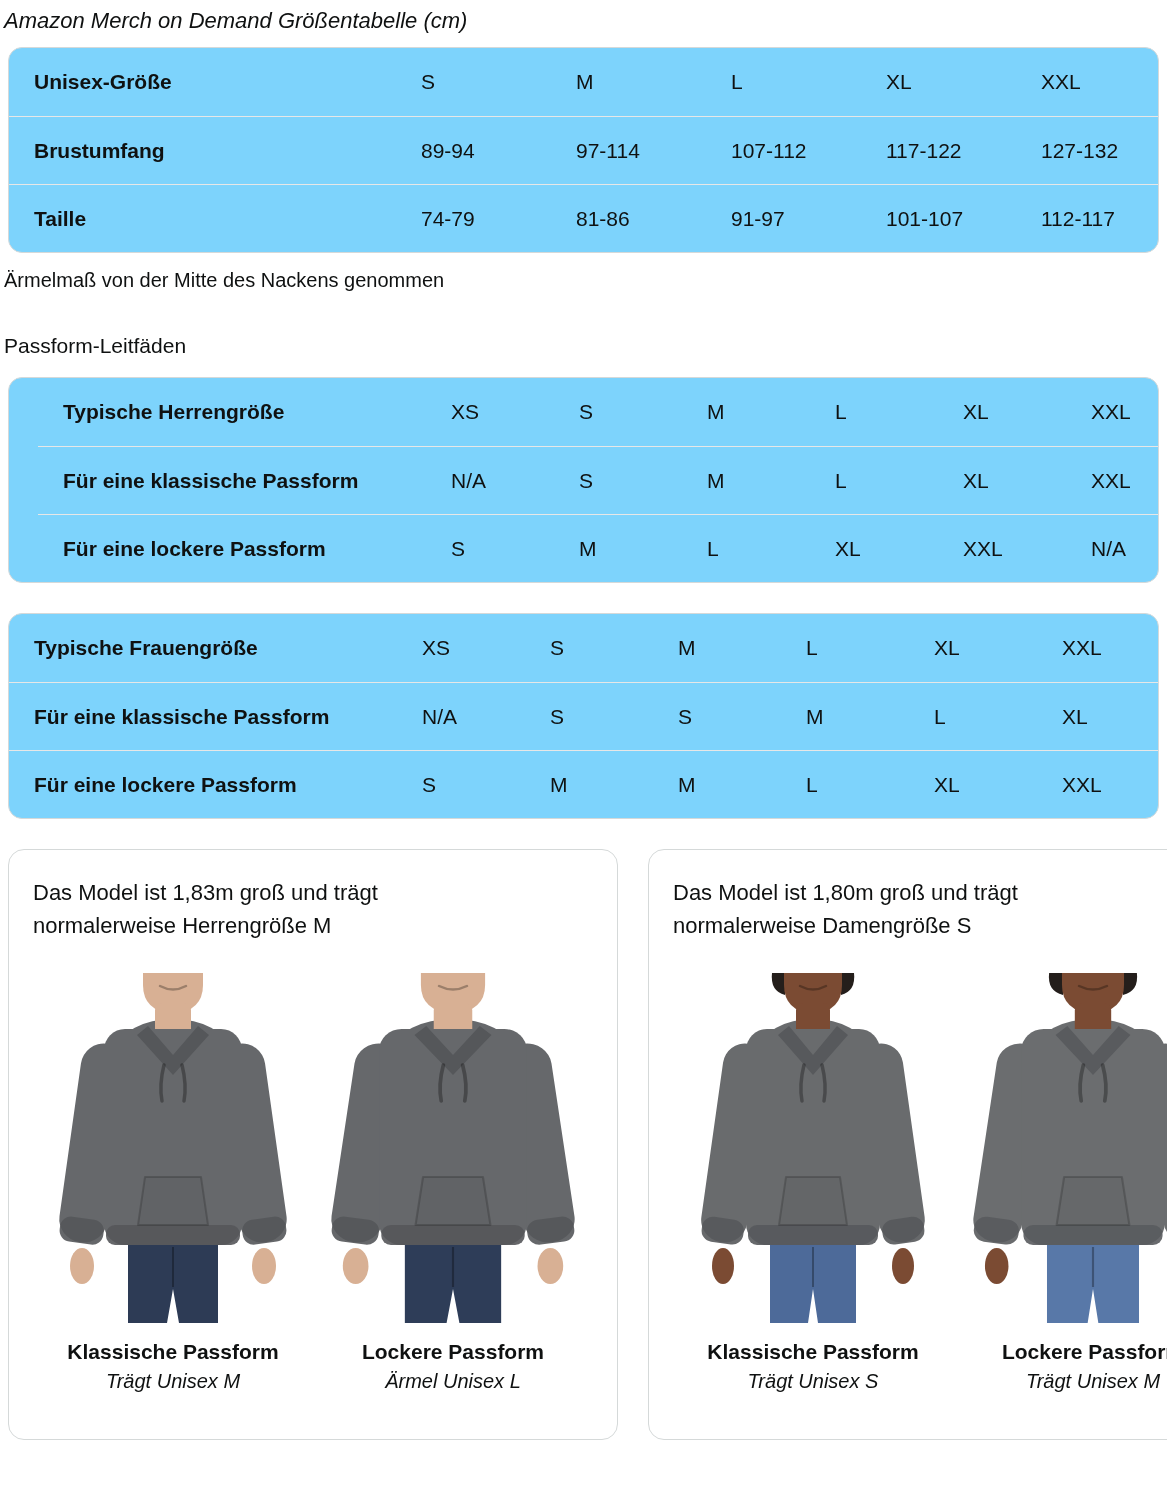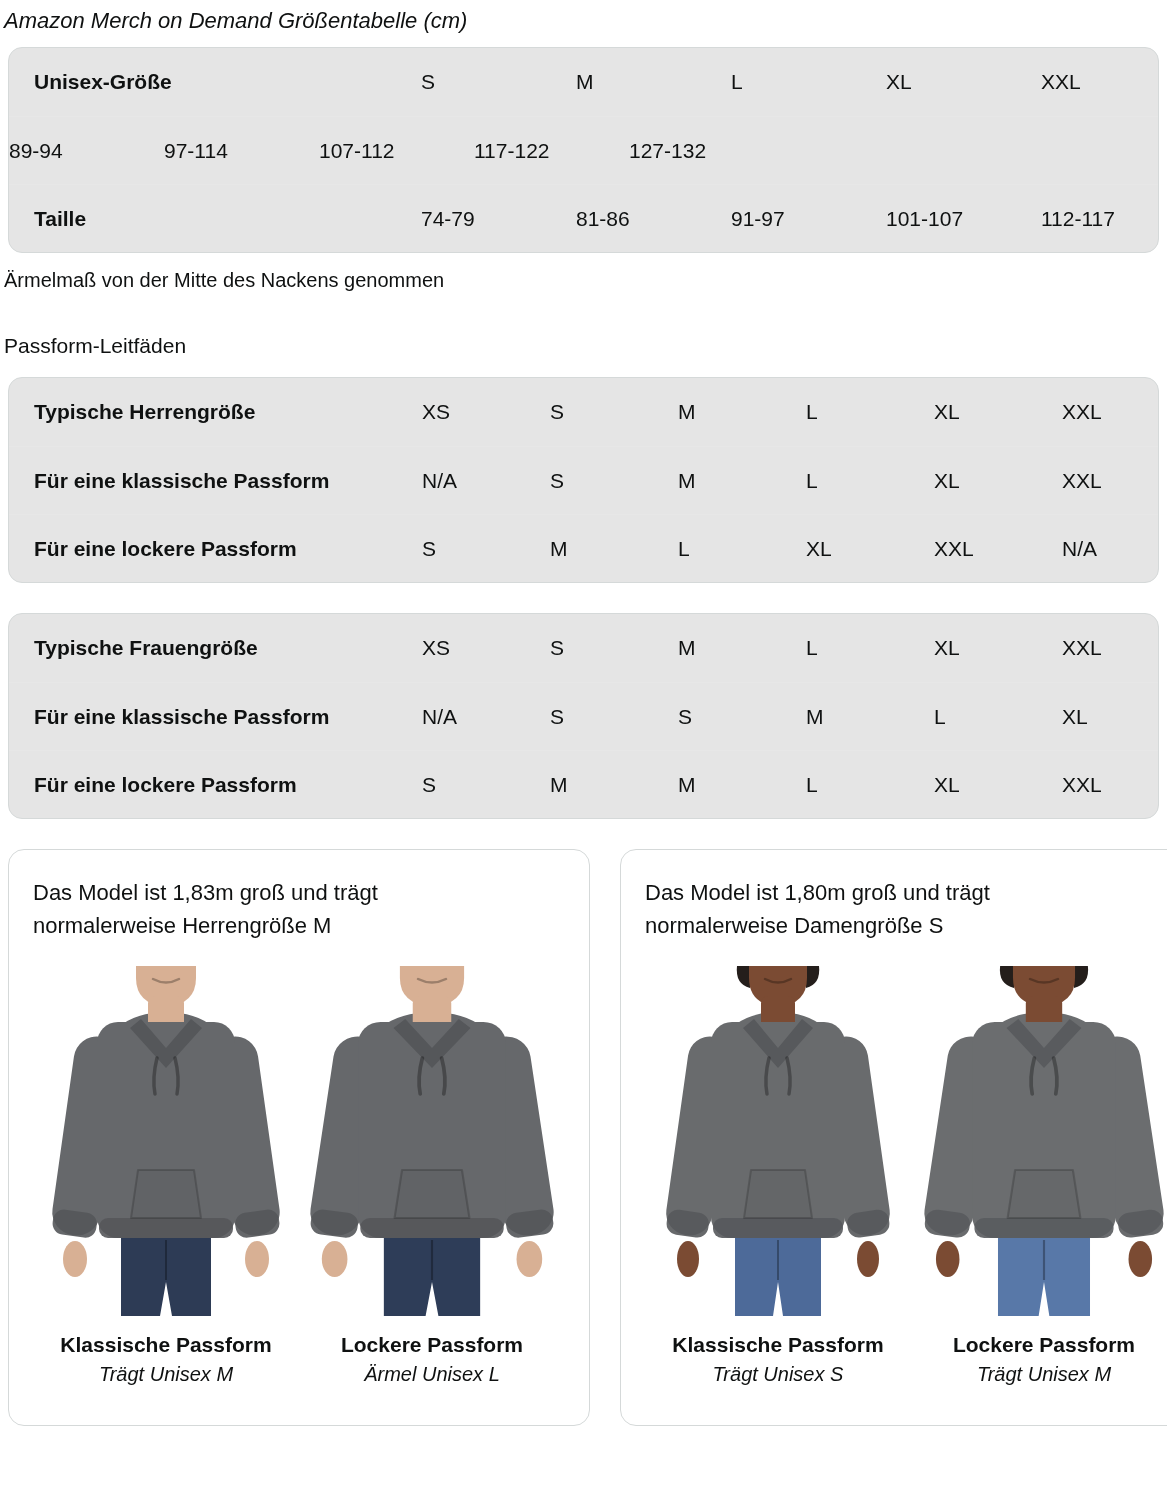--- a/index.html
+++ b/index.html
@@ -15,55 +15,55 @@
     font-family:"Liberation Sans", sans-serif;
     font-size:21px;
   }
   .page{padding:0 8px;}
   .page-title{
     font-size:22px;font-weight:400;margin:8px 0 13px -4px;font-style:italic;
   }
   .table{
     border:1px solid var(--border);
     border-radius:14px;
-    background:#e5e5e5;
+    background:#7dd3fc;
     overflow:hidden;
   }
   .size-row{display:flex;align-items:center;min-height:68px;}
   .size-row + .size-row{border-top:1px solid var(--divider);}
   .row-label{
     flex:none;padding-left:25px;font-weight:700;
   }
   .cols5 .row-label{width:412px;}
   .cols5 .cell{flex:none;width:155px;}
   .cols5 .cell:last-child{width:auto;}
   .cols6 .row-label{width:413px;}
   .cols6 .cell{flex:none;width:128px;}
   .cols6 .cell:last-child{width:auto;}
   .note{
     font-size:20px;margin:16px 0 0 -4px;
   }
   .section-heading{
     font-size:21px;font-weight:400;margin:42px 0 19px -4px;
   }
-  .fit-table{margin-bottom:30px;}
+  .fit-table{margin-bottom:30px;padding-left:29px;}
   .cards-row{
     display:flex;gap:30px;margin-top:30px;
   }
   .model-card{
     flex:1;
     border:1px solid var(--border);
     border-radius:16px;
     padding:26px 24px 28px;
   }
   .card-desc{
     font-size:22px;line-height:1.5;margin:0 0 16px;max-width:462px;
   }
   .figures{display:flex;justify-content:space-between;}
-  .figure{margin:8px;width:250px;text-align:center;}
+  .figure{margin:15px;width:250px;text-align:center;}
   .fig{width:250px;height:350px;display:block;}
   .fig-loose .fig-inner{transform:translateX(-8.75px) scaleX(1.07);}
   figcaption{margin-top:14px;}
   .cap-title{font-size:21px;font-weight:700;line-height:1.45;}
   .cap-sub{font-size:20px;line-height:1.45;font-style:italic;}
   
   .mouth{fill:none;stroke:rgba(0,0,0,.28);stroke-width:2.5;stroke-linecap:round;}
   .pocket{fill:rgba(0,0,0,.045);stroke:rgba(0,0,0,.18);stroke-width:2;stroke-linejoin:round;}
   .drawstring{fill:none;stroke:rgba(0,0,0,.30);stroke-width:3.5;stroke-linecap:round;}
   .jeans-seam{fill:none;stroke:rgba(0,0,0,.30);stroke-width:2;}
@@ -78,20 +78,21 @@
   <div class="table cols5">
     <div class="size-row">
       <div class="row-label">Unisex-Größe</div>
       <div class="cell">S</div>
       <div class="cell">M</div>
       <div class="cell">L</div>
       <div class="cell">XL</div>
       <div class="cell">XXL</div>
     </div>
     <div class="size-row">
+      <div class="row-label">Brustumfang</div>
       <div class="cell">89-94</div>
       <div class="cell">97-114</div>
       <div class="cell">107-112</div>
       <div class="cell">117-122</div>
       <div class="cell">127-132</div>
     </div>
     <div class="size-row">
       <div class="row-label">Taille</div>
       <div class="cell">74-79</div>
       <div class="cell">81-86</div>

